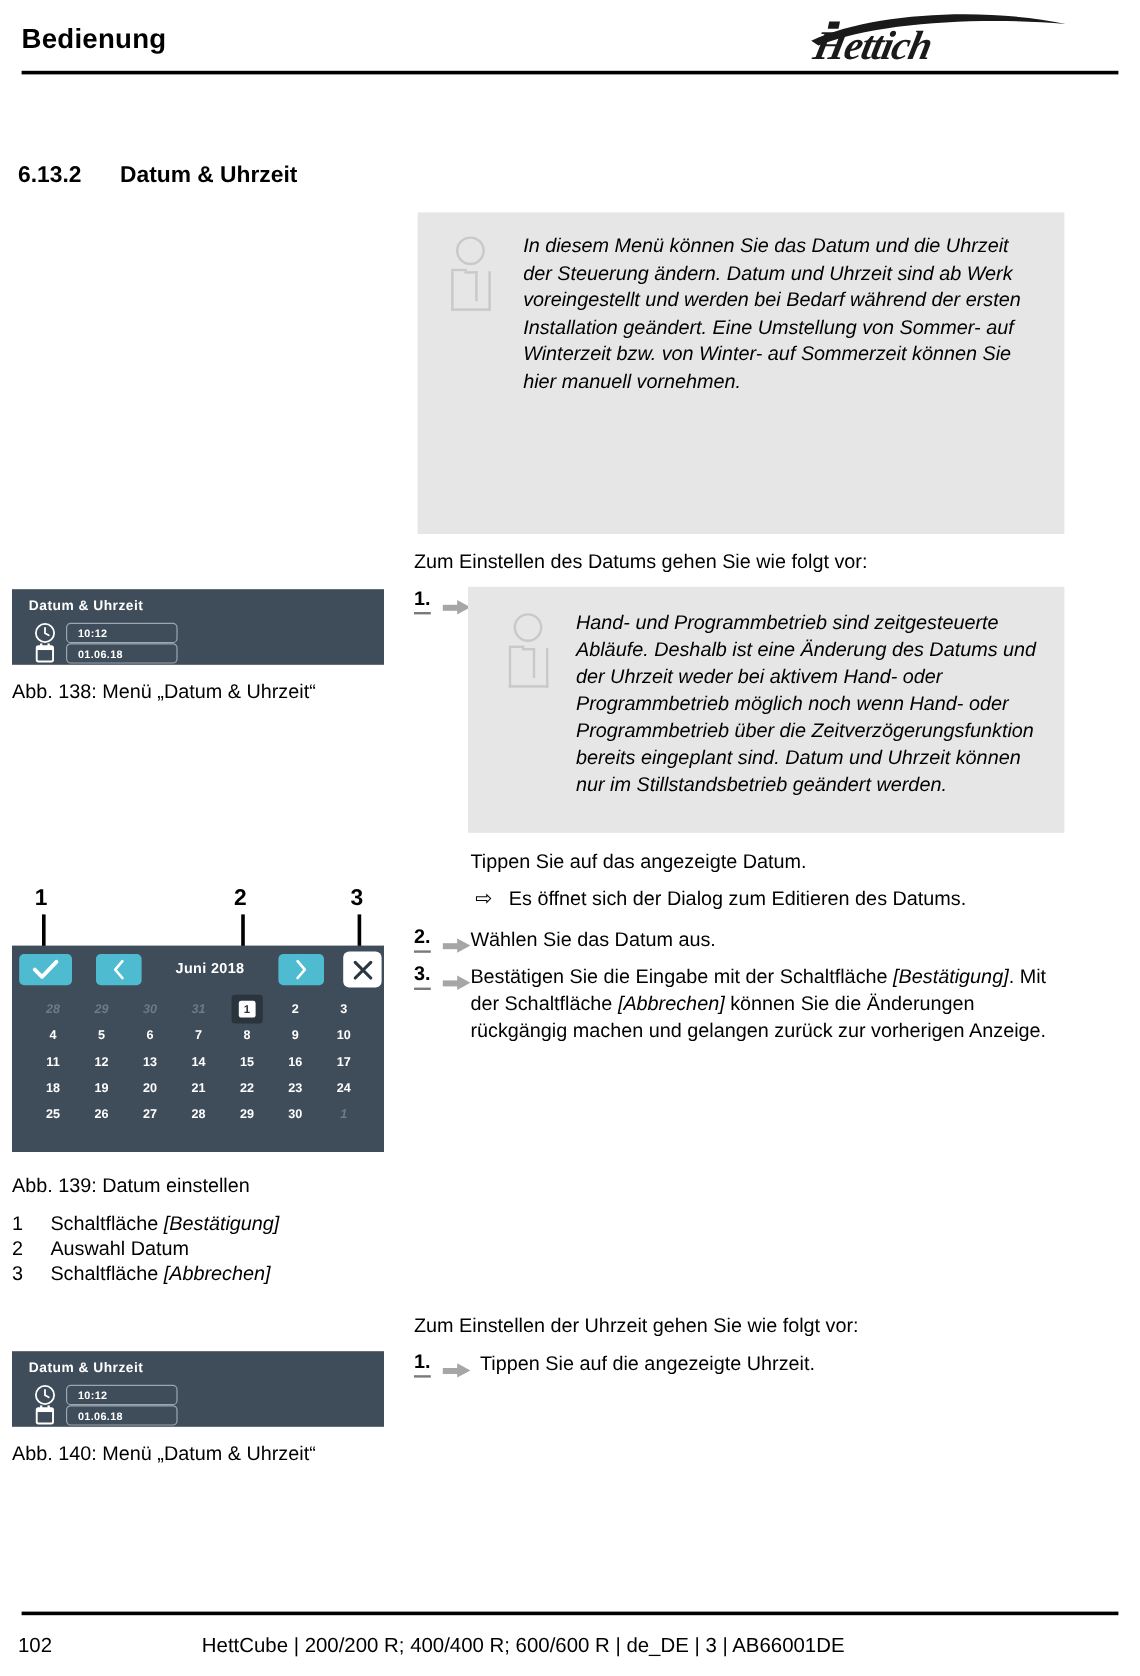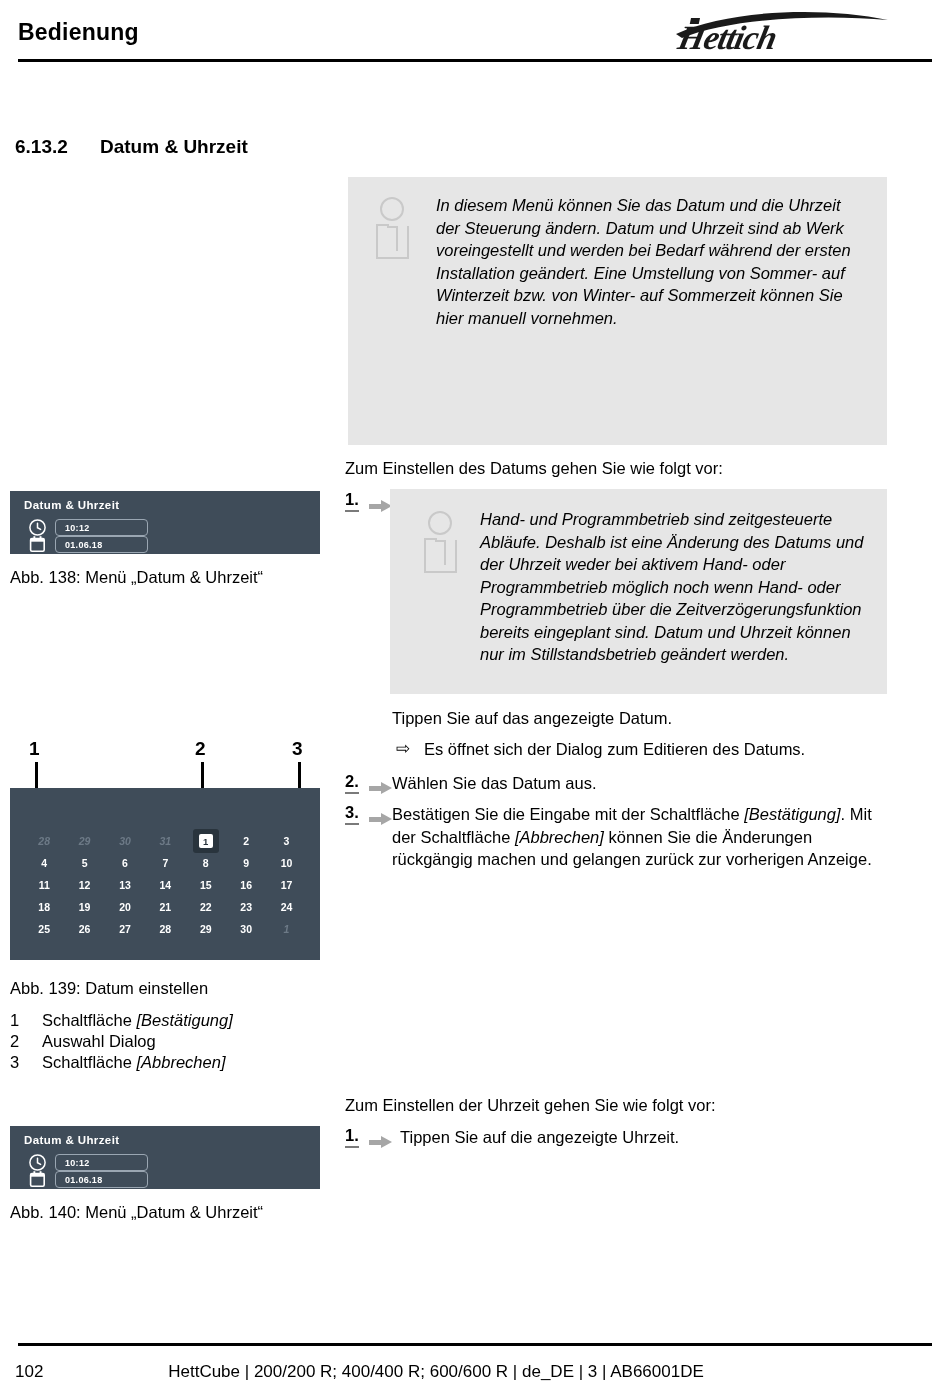--- a/index.html
+++ b/index.html
@@ -348,20 +348,43 @@
 <div class="callout-num" style="left:29px; top:738px;">1</div>
 <div class="callout-line" style="left:35px; top:762px; height:42px;"></div>
 
 <div class="callout-num" style="left:195px; top:738px;">2</div>
 <div class="callout-line" style="left:201px; top:762px; height:108px;"></div>
 
 <div class="callout-num" style="left:292px; top:738px;">3</div>
 <div class="callout-line" style="left:298px; top:762px; height:36px;"></div>
 
 <div id="calendar-panel">
+  <div class="cal-topbar">
+    <div class="cal-btn" id="cal-ok">
+      <svg width="22" height="18" viewBox="0 0 22 18">
+        <path d="M2 9 L8 15 L20 2.5" fill="none" stroke="#ffffff" stroke-width="3.2" stroke-linecap="round" stroke-linejoin="round"></path>
+      </svg>
+    </div>
+    <div class="cal-btn" id="cal-prev">
+      <svg width="12" height="18" viewBox="0 0 12 18">
+        <path d="M9 2 L3 9 L9 16" fill="none" stroke="#ffffff" stroke-width="2.2" stroke-linecap="round" stroke-linejoin="round"></path>
+      </svg>
+    </div>
+    <div class="cal-month">Juni 2018</div>
+    <div class="cal-btn" id="cal-next">
+      <svg width="12" height="18" viewBox="0 0 12 18">
+        <path d="M3 2 L9 9 L3 16" fill="none" stroke="#ffffff" stroke-width="2.2" stroke-linecap="round" stroke-linejoin="round"></path>
+      </svg>
+    </div>
+    <div id="cal-cancel">
+      <svg width="19" height="19" viewBox="0 0 19 19">
+        <path d="M3 3 L16 16 M16 3 L3 16" fill="none" stroke="#2b3640" stroke-width="2.6" stroke-linecap="round"></path>
+      </svg>
+    </div>
+  </div>
   <div class="cal-grid">
 
     <div class="rowline">
       <div class="cell muted">28</div>
       <div class="cell muted">29</div>
       <div class="cell muted">30</div>
       <div class="cell muted">31</div>
       <div class="cell selected">
         <span class="box">
             <span class="inner">1</span>
@@ -412,21 +435,21 @@
     </div>
   </div>
 </div>
 
 <div class="fig-caption" style="left:10px; top:979px;">Abb. 139: Datum einstellen</div>
 
 <div class="legend-line" style="left:10px; top:1011px;">
   <span class="idx">1</span><span>Schaltfläche </span><span class="it">[Bestätigung]</span>
 </div>
 <div class="legend-line" style="left:10px; top:1032px;">
-  <span class="idx">2</span><span>Auswahl Dialog</span><span class="it"></span>
+  <span class="idx">2</span><span>Auswahl Datum</span><span class="it"></span>
 </div>
 <div class="legend-line" style="left:10px; top:1053px;">
   <span class="idx">3</span><span>Schaltfläche </span><span class="it">[Abbrechen]</span>
 </div>
 
 <div class="body-text" style="left:345px; top:1094px; width:540px;">Zum Einstellen der Uhrzeit gehen Sie wie folgt vor:</div>
 
 <div class="step-marker" style="left:345px; top:1126px;">
   <span class="num">1.</span>
 </div>

